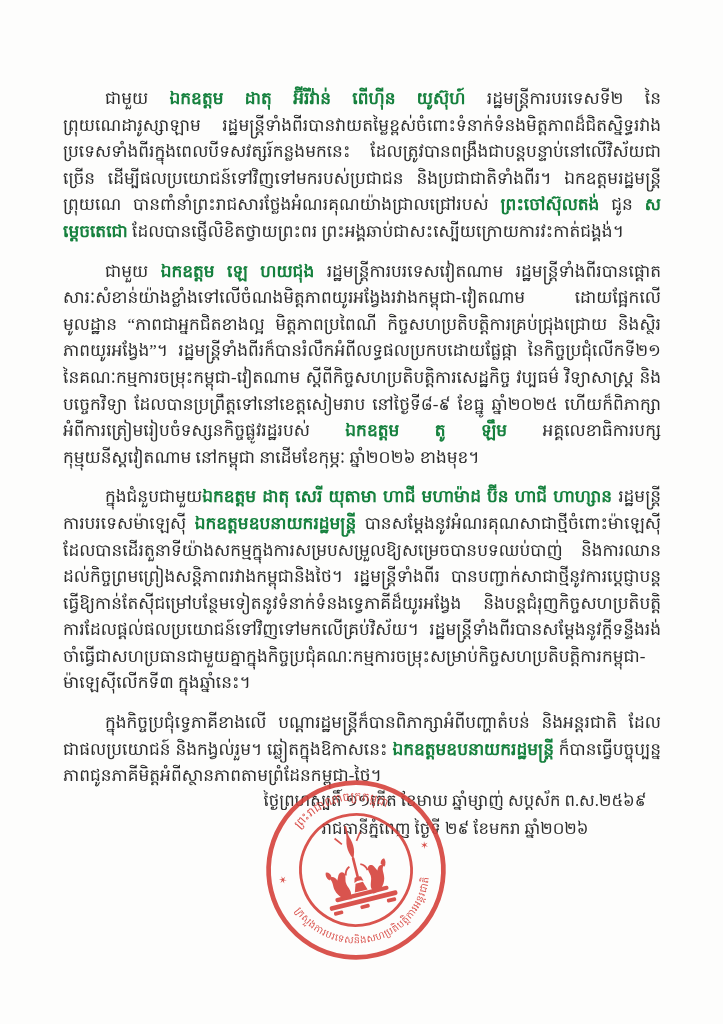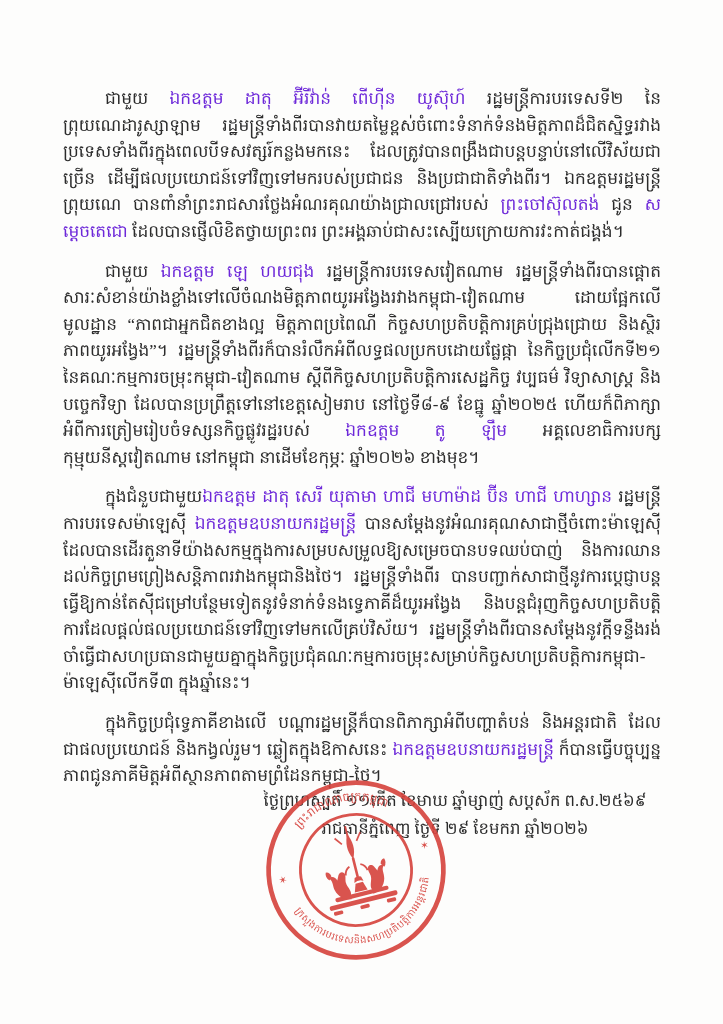--- a/index.html
+++ b/index.html
@@ -13,21 +13,21 @@
     overflow:hidden;
   }
   .doc-body {
     position:absolute;
     left:63px; top:86px; width:598px;
     font-size:17px;
     line-height:26.6px;
     text-align:justify;
   }
   .doc-body p { margin:0 0 13px 0; text-indent:42px; }
-  .b { font-weight:normal; color:#6d28d9; }
+  .b { font-weight:bold; color:#15803d; }
   .dateline {
     position:absolute;
     left:255px; top:787px; width:400px;
     text-align:center;
     font-size:16.5px;
     line-height:28px;
     color:#2b2b2b;
   }
   .seal {
     position:absolute;

